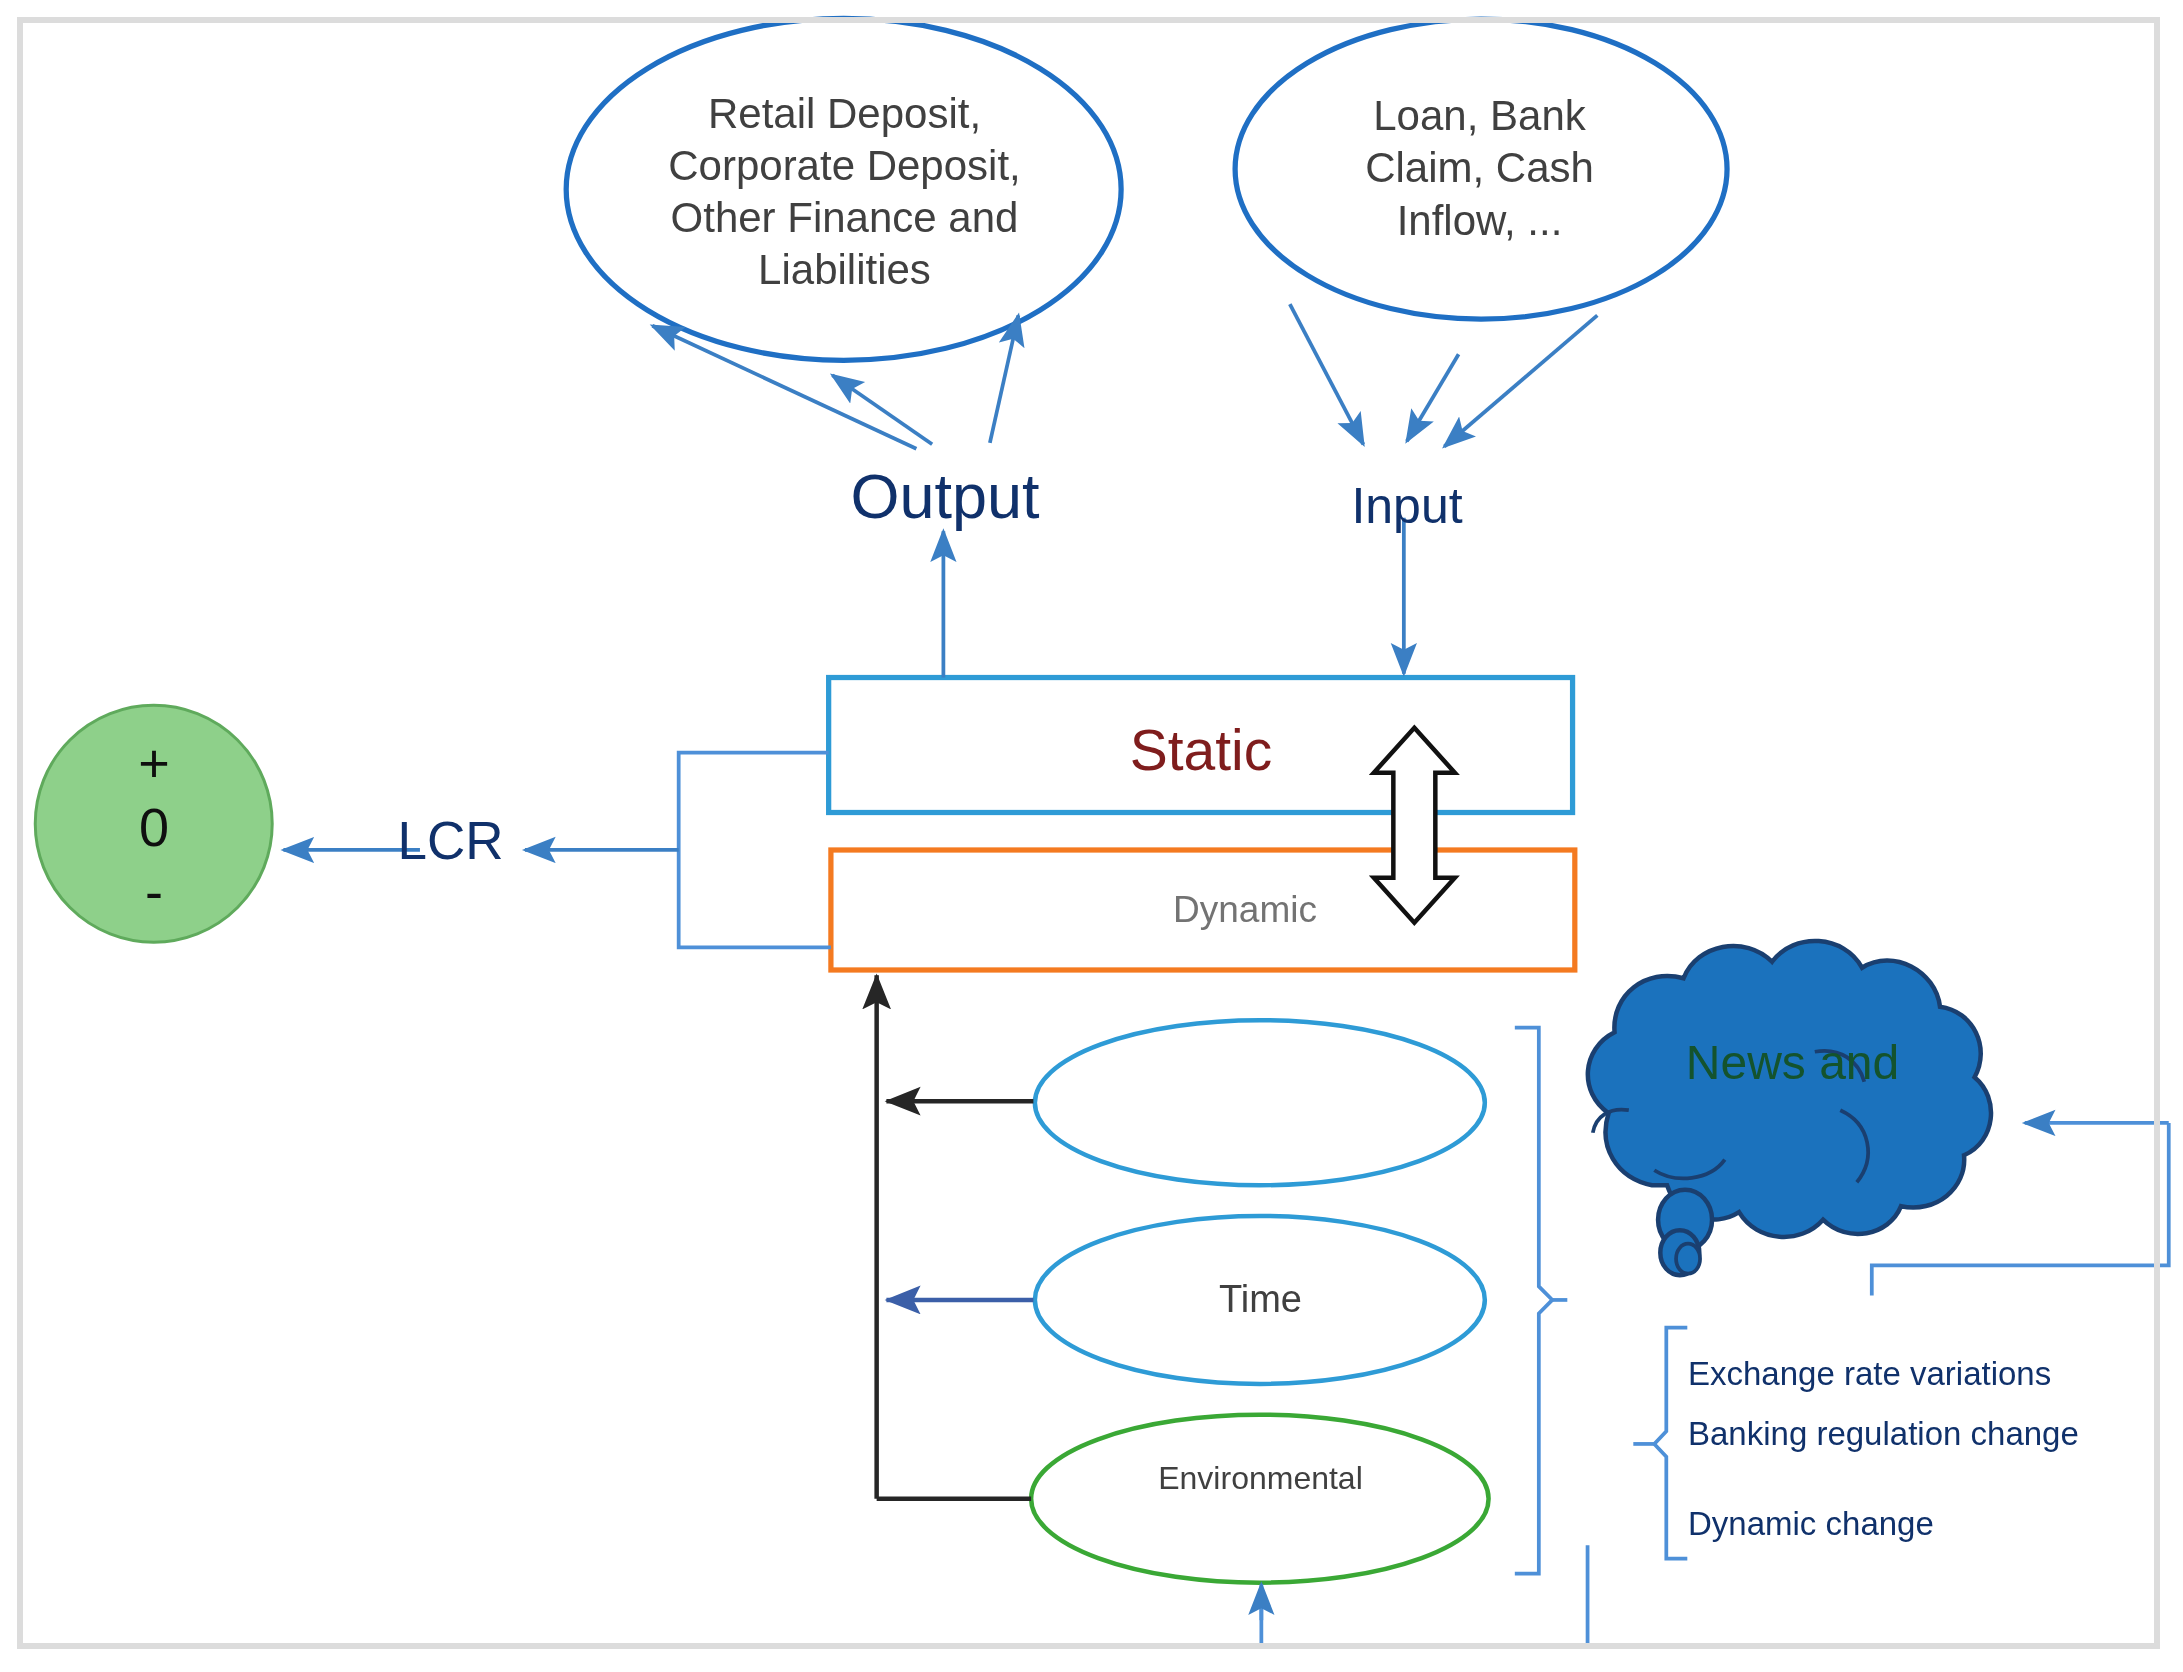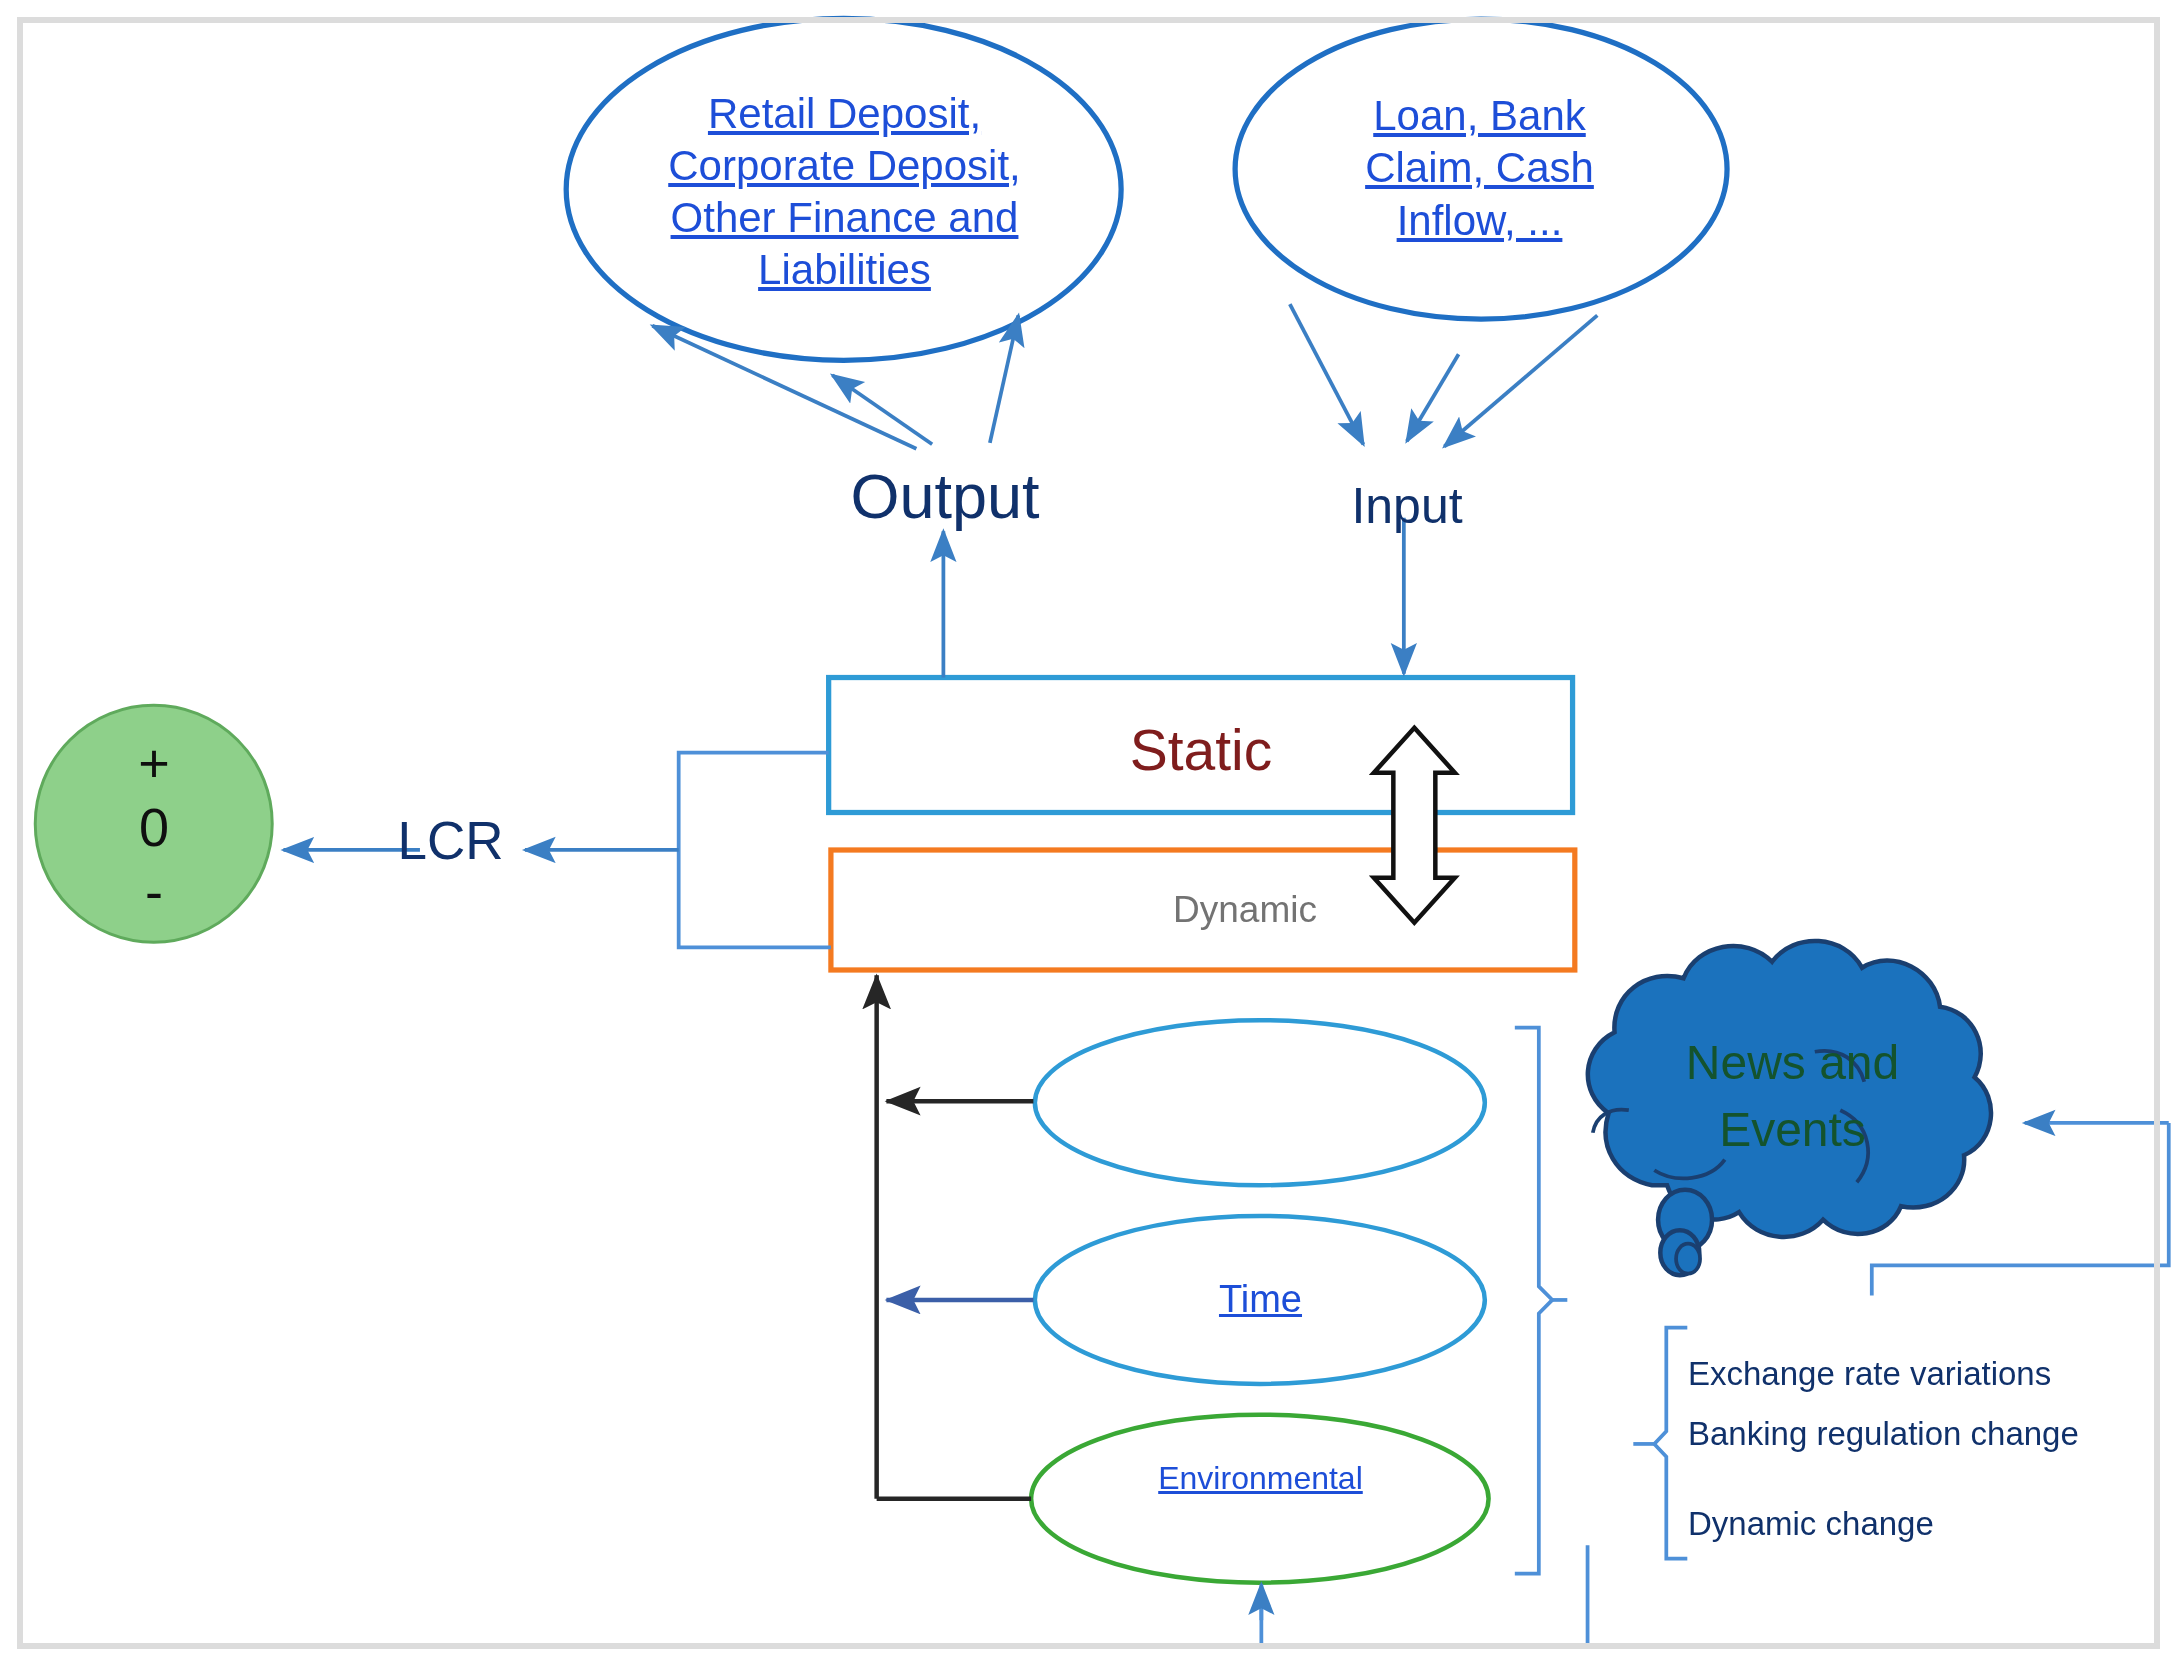--- a/index.html
+++ b/index.html
@@ -35,23 +35,22 @@
     white-space: pre;
     text-align: center;
     line-height: 1.22;
   }
   .ellipse-text {
     position: absolute;
     display: flex;
     align-items: center;
     justify-content: center;
     text-align: center;
-    color: #1d4ed8;
+    color: #404040;
     line-height: 1.24;
-    text-decoration: underline;
   }
   .navytext { color: #10316b; }
   .whitetext { color: #14532d; }
 </style>
 </head>
 <body>
 
 <div id="stage">
 
   <svg class="layer" viewBox="0 0 2911 2230">
@@ -190,21 +189,20 @@
   <div class="lbl navytext" style="left:368px; top:809px; width:165px; font-size:53px; font-weight:400;">LCR</div>
 
   <div class="lbl" style="left:79px; top:731px; width:150px; font-size:54px; color:#0f0f0f;">+</div>
   <div class="lbl" style="left:79px; top:795px; width:150px; font-size:54px; color:#0f0f0f;">0</div>
   <div class="lbl" style="left:79px; top:859px; width:150px; font-size:54px; color:#0f0f0f;">-</div>
 
   <div class="ellipse-text" style="left:1073px; top:1270px; width:375px; height:60px; font-size:38px;">Time</div>
   <div class="ellipse-text" style="left:1073px; top:1449px; width:375px; height:60px; font-size:32px;">Environmental</div>
 
   <div class="lbl whitetext" style="left:1635px; top:1034px; width:315px; font-size:48px;">News and</div>
-  <div class="lbl whitetext" style="left:1635px; top:1101px; width:315px; font-size:48px;">Events</div>
 
   <div class="lbl navytext" style="left:1688px; top:1325px; width:480px; font-size:33px; text-align:left;margin-top:29px;">Exchange rate variations</div>
   <div class="lbl navytext" style="left:1688px; top:1414px; width:510px; font-size:33px; text-align:left;">Banking regulation change</div>
   <div class="lbl navytext" style="left:1688px; top:1504px; width:480px; font-size:33px; text-align:left;">Dynamic change</div>
 
   <div id="frame"></div>
 </div>
 
 
 </body></html>

